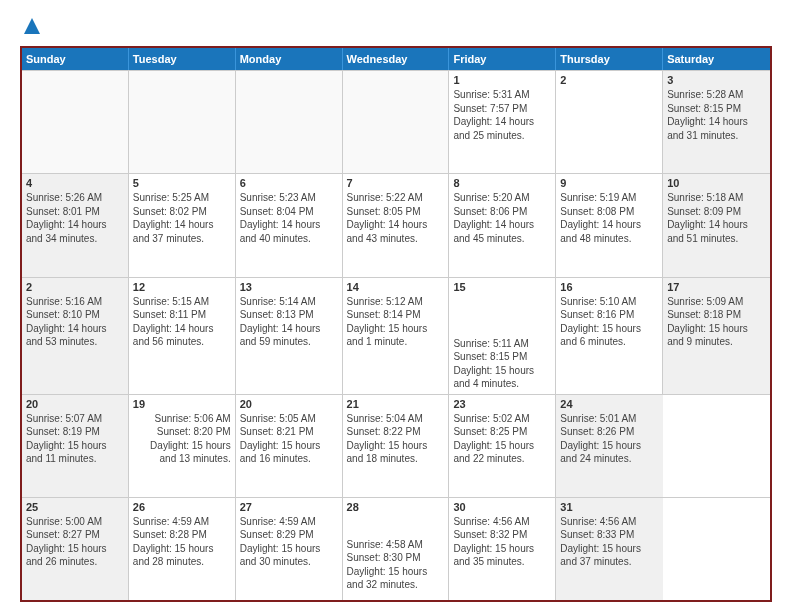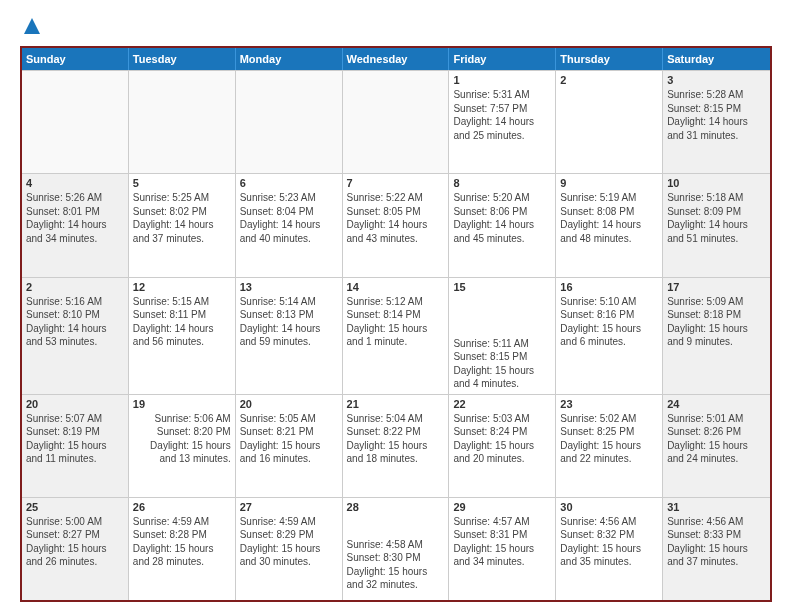--- a/index.html
+++ b/index.html
@@ -273,26 +273,20 @@
 Sunset: 8:21 PM
 Daylight: 15 hours and 16 minutes.</div>
           </div>
           <div class="cal-cell">
             <div class="day-num">21</div>
             <div class="cell-detail" style="white-space: pre-line;">Sunrise: 5:04 AM
 Sunset: 8:22 PM
 Daylight: 15 hours and 18 minutes.</div>
           </div>
           <div class="cal-cell">
-            <div class="day-num">22</div>
-            <div class="cell-detail" style="white-space: pre-line;">Sunrise: 5:03 AM
-Sunset: 8:24 PM
-Daylight: 15 hours and 20 minutes.</div>
-          </div>
-          <div class="cal-cell">
             <div class="day-num">23</div>
             <div class="cell-detail" style="white-space: pre-line;">Sunrise: 5:02 AM
 Sunset: 8:25 PM
 Daylight: 15 hours and 22 minutes.</div>
           </div>
           <div class="cal-cell shaded">
             <div class="day-num">24</div>
             <div class="cell-detail" style="white-space: pre-line;">Sunrise: 5:01 AM
 Sunset: 8:26 PM
 Daylight: 15 hours and 24 minutes.</div>
@@ -315,26 +309,20 @@
             <div class="day-num">27</div>
             <div class="cell-detail" style="white-space: pre-line;">Sunrise: 4:59 AM
 Sunset: 8:29 PM
 Daylight: 15 hours and 30 minutes.</div>
           </div>
           <div class="cal-cell">
             <div class="day-num">28</div>
             <div class="cell-detail" style="white-space: pre-line; margin-top: 25px;">Sunrise: 4:58 AM
 Sunset: 8:30 PM
 Daylight: 15 hours and 32 minutes.</div>
-          </div>
-          <div class="cal-cell">
-            <div class="day-num">29</div>
-            <div class="cell-detail" style="white-space: pre-line;">Sunrise: 4:57 AM
-Sunset: 8:31 PM
-Daylight: 15 hours and 34 minutes.</div>
           </div>
           <div class="cal-cell">
             <div class="day-num">30</div>
             <div class="cell-detail" style="white-space: pre-line;">Sunrise: 4:56 AM
 Sunset: 8:32 PM
 Daylight: 15 hours and 35 minutes.</div>
           </div>
           <div class="cal-cell shaded">
             <div class="day-num">31</div>
             <div class="cell-detail" style="white-space: pre-line;">Sunrise: 4:56 AM

